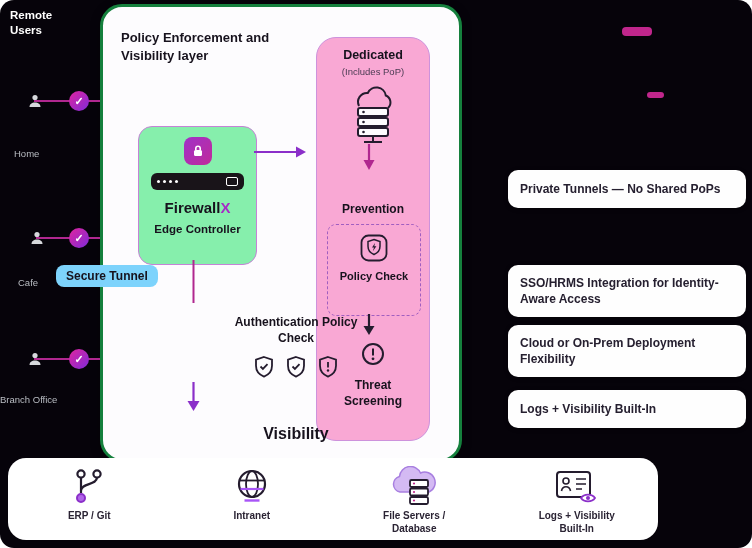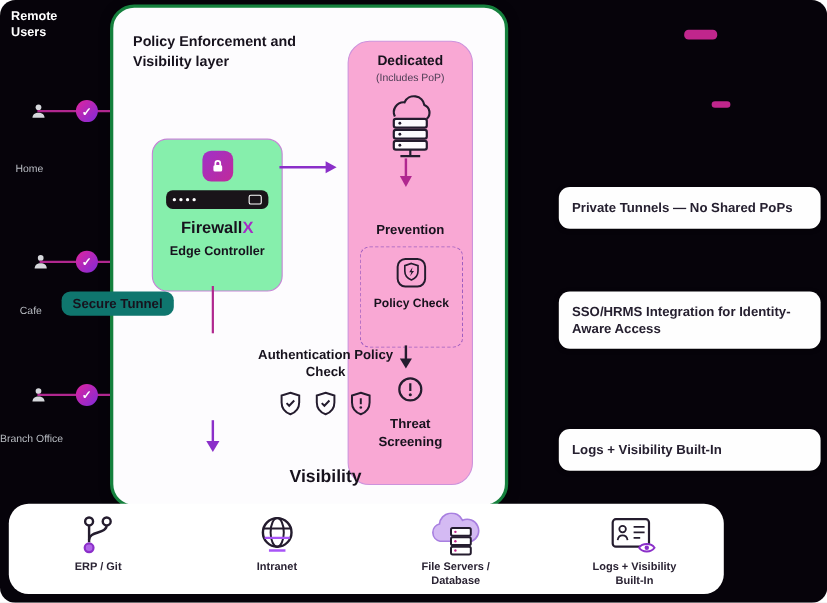--- a/index.html
+++ b/index.html
@@ -14,21 +14,21 @@
   .card{left:100px;top:4px;width:356px;height:452px;background:#fdfcfe;border:3px solid #15803d;border-radius:22px;z-index:2;box-shadow:0 2px 10px rgba(0,0,0,.35);}
   .card-title{left:18px;top:22px;width:170px;font-size:13px;font-weight:800;color:#17121d;line-height:1.35;}
   .edge-box{left:35px;top:119px;width:117px;height:137px;background:#86efac;border:1.6px solid #c583d6;border-radius:14px;text-align:center;}
   .lock{left:50%;top:10px;transform:translateX(-50%);width:28px;height:28px;border-radius:8px;background:linear-gradient(135deg,#a032c8,#c02a9a);display:flex;align-items:center;justify-content:center;}
   .appliance{left:12px;top:46px;width:93px;height:17px;background:#191419;border-radius:6px;display:flex;align-items:center;padding:0 6px;box-sizing:border-box;gap:3px;}
   .appliance .dot{width:3px;height:3px;border-radius:50%;background:#fff;}
   .appliance .port{margin-left:auto;width:10px;height:7px;border:1.4px solid #fff;border-radius:2px;}
   .brand{left:0;top:72px;width:100%;font-size:15px;font-weight:800;color:#17121d;}
   .brand .x{color:#a62bc6;}
   .edge-label{left:0;top:96px;width:100%;font-size:11.5px;font-weight:800;color:#17121d;}
-  .secure-tab{left:56px;top:265px;padding:4px 10px;background:#0f766e;border-radius:8px;font-size:12px;font-weight:800;color:#17121d;z-index:6;}
+  .secure-tab{left:56px;top:265px;padding:4px 10px;background:#7dd3fc;border-radius:8px;font-size:12px;font-weight:800;color:#17121d;z-index:6;}
   .auth-label{left:118px;top:308px;width:150px;text-align:center;font-size:12px;font-weight:800;color:#17121d;line-height:1.3;z-index:3;}
   .shield-row{left:143px;top:348px;width:100px;display:flex;justify-content:center;gap:10px;z-index:3;}
   .visibility-label{left:143px;top:418px;width:100px;text-align:center;font-size:16px;font-weight:800;color:#17121d;z-index:3;}
   
   .dedicated{left:213px;top:30px;width:112px;height:402px;background:#f9a8d4;border:1.6px solid #cd92dc;border-radius:20px;text-align:center;}
   .ded-title{left:0;top:10px;width:100%;font-size:12.5px;font-weight:800;color:#17121d;}
   .ded-sub{left:0;top:28px;width:100%;font-size:9.5px;color:#4a3b52;}
   .ded-icon{left:50%;top:44px;transform:translateX(-50%);}
   .prevention{left:0;top:164px;width:100%;font-size:12px;font-weight:800;color:#17121d;}
   .dashed-box{left:10px;top:186px;width:92px;height:90px;border:1.6px dashed #a05ec0;border-radius:9px;}
@@ -193,20 +193,23 @@
 
   <div class="abs bar1"></div>
   <div class="abs bar2"></div>
 
   <div class="abs pill p1">
       <span>Private Tunnels — No Shared PoPs</span>
     </div>
   <div class="abs pill p3">
       <span>SSO/HRMS Integration for Identity-Aware Access</span>
     </div>
+  <div class="abs pill p4">
+      <span>Cloud or On-Prem Deployment Flexibility</span>
+    </div>
   <div class="abs pill p5">
       <span>Logs + Visibility Built-In</span>
     </div>
 
   <div class="abs bottom-bar">
 
 
     <div class="bitem">
       <div class="bicon">
         <svg width="34" height="38" viewBox="0 0 34 38">

